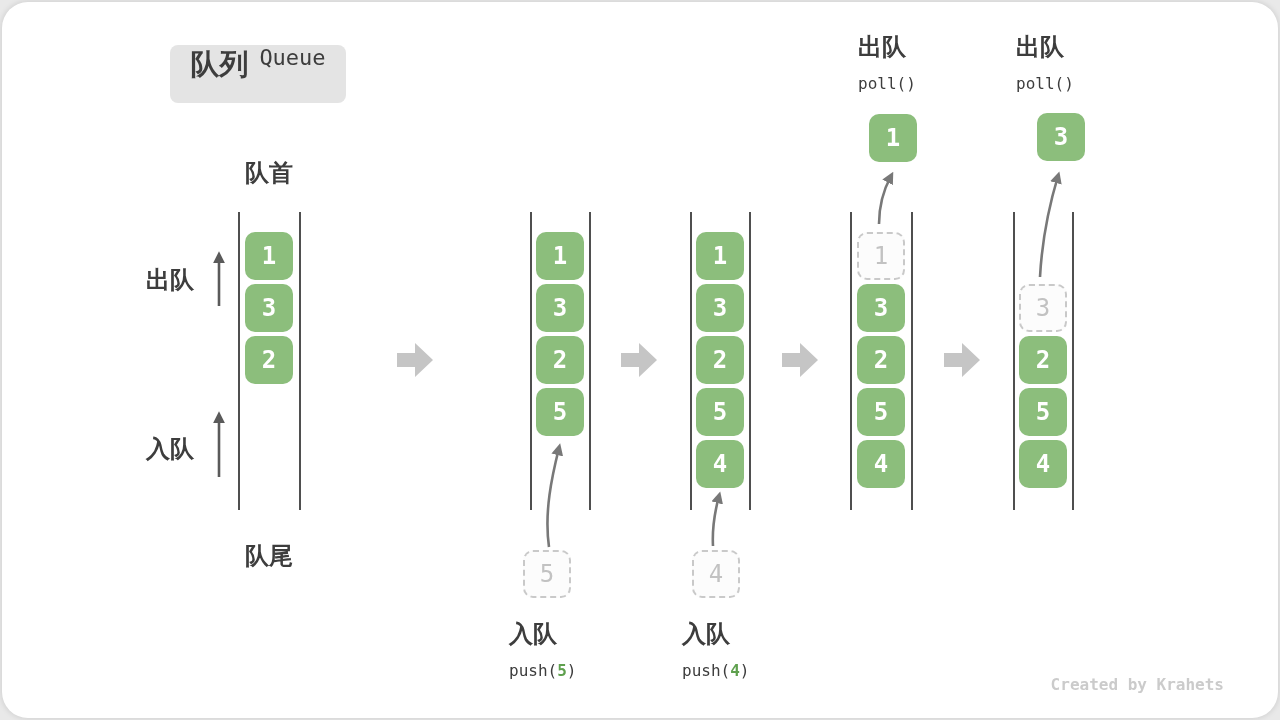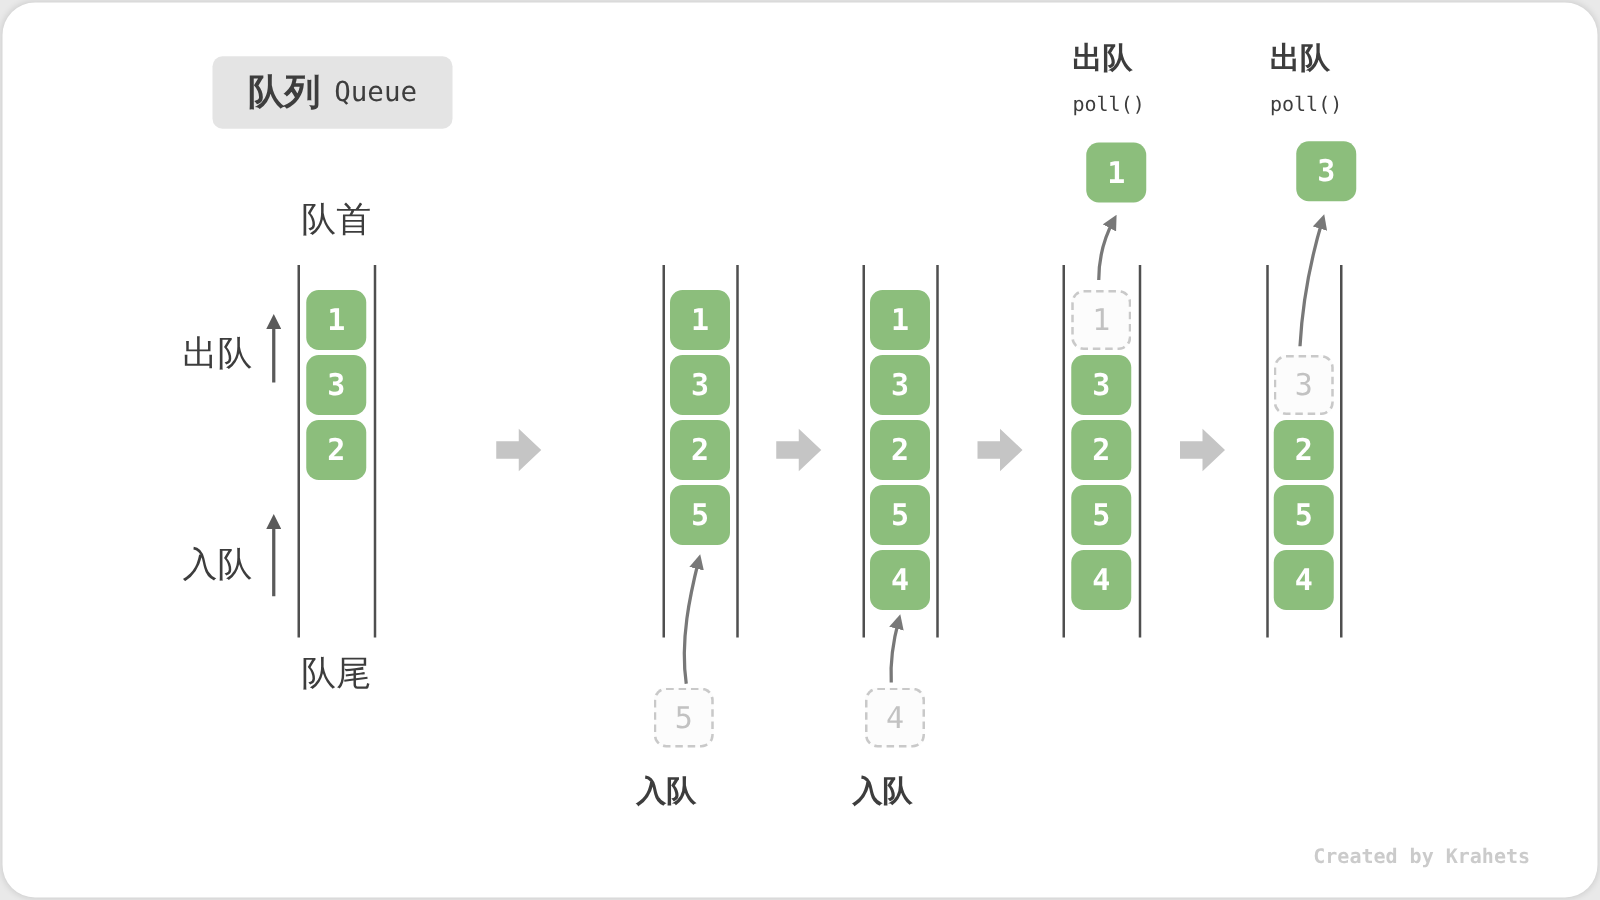--- a/index.html
+++ b/index.html
@@ -13,27 +13,27 @@
     --watermark-gray:#CBCBCB;
     --title-bg:#E4E4E4;
   }
   *{margin:0;padding:0;box-sizing:border-box;}
   html,body{width:1280px;height:720px;overflow:hidden;background:#E9E9E9;
     font-family:"Liberation Sans","DejaVu Sans",sans-serif;}
   .canvas{position:relative;width:1280px;height:720px;}
   .card{position:absolute;left:2px;top:2px;width:1276px;height:716px;
     background:#FFFFFF;border-radius:26px;box-shadow:0 0 6px rgba(0,0,0,.14);}
 
-  .title-box{position:absolute;left:170px;top:45px;width:192px;height:58px;
-    background:var(--title-bg);border-radius:8px;display:flex;align-items:center;
+  .title-box{position:absolute;left:170px;top:45px;width:176px;height:58px;
+    background:var(--title-bg);border-radius:8px;display:flex;
     justify-content:center;gap:11px;}
   .title-zh{font-weight:bold;font-size:29px;color:var(--text-dark);}
   .title-en{font-family:"DejaVu Sans Mono",monospace;font-size:22px;color:var(--text-dark);}
 
-  .zh-label{position:absolute;font-weight:normal;font-size:28px;color:var(--text-dark);
+  .zh-label{position:absolute;font-weight:bold;font-size:24px;color:var(--text-dark);
     white-space:nowrap;}
   .col-cap{width:62px;text-align:center;}
 
   .vline{position:absolute;top:212px;height:298px;width:2px;background:var(--line-gray);}
 
   .qbox{position:absolute;width:48px;height:48px;border-radius:10px;
     display:flex;align-items:center;justify-content:center;
     font-family:"DejaVu Sans Mono",monospace;font-size:24px;}
   .qbox.filled{background:var(--box-green);color:#FFFFFF;font-weight:bold;}
   .qbox.dashed{background:#FCFCFC;border:2.5px dashed var(--dashed-gray);
@@ -58,21 +58,21 @@
 
 <div class="canvas">
   <div class="card"></div>
 
   <div class="title-box">
     <span class="title-zh">队列</span>
     <span class="title-en">Queue</span>
   </div>
 
   <div class="zh-label col-cap" style="left:238px;top:157px;">队首</div>
-  <div class="zh-label col-cap" style="left:238px;top:520px;">队尾</div>
+  <div class="zh-label col-cap" style="left:238px;top:540px;">队尾</div>
 
   <div class="zh-label" style="left:146px;top:264px;">出队</div>
   <div class="zh-label" style="left:146px;top:433px;">入队</div>
 
   <div class="vline" style="left:238px;"></div>
   <div class="vline" style="left:299px;"></div>
   <div class="vline" style="left:530px;"></div>
   <div class="vline" style="left:589px;"></div>
   <div class="vline" style="left:690px;"></div>
   <div class="vline" style="left:749px;"></div>
@@ -165,23 +165,25 @@
     <div class="op-zh">出队</div>
     <div class="op-call">poll()</div>
   </div>
   <div class="op-block" style="left:1016px;top:28px;">
     <div class="op-zh">出队</div>
     <div class="op-call">poll()</div>
   </div>
 
   <div class="op-block" style="left:509px;top:615px;">
     <div class="op-zh">入队</div>
+    <div class="op-call"><span>push(</span><span class="op-arg">5</span><span>)</span></div>
   </div>
   <div class="op-block" style="left:682px;top:615px;">
     <div class="op-zh">入队</div>
+    <div class="op-call"><span>push(</span><span class="op-arg">4</span><span>)</span></div>
   </div>
 
   <svg class="arrow-layer" viewBox="0 0 1280 720">
     <defs>
       <marker id="ah-dark" viewBox="0 0 10 10" refX="6" refY="5" markerWidth="4.6" markerHeight="4.6" orient="auto-start-reverse">
         <path d="M0,0 L10,5 L0,10 z" fill="#5A5A5A"></path>
       </marker>
       <marker id="ah-mid" viewBox="0 0 10 10" refX="6" refY="5" markerWidth="4.6" markerHeight="4.6" orient="auto-start-reverse">
         <path d="M0,0 L10,5 L0,10 z" fill="#787878"></path>
       </marker>

